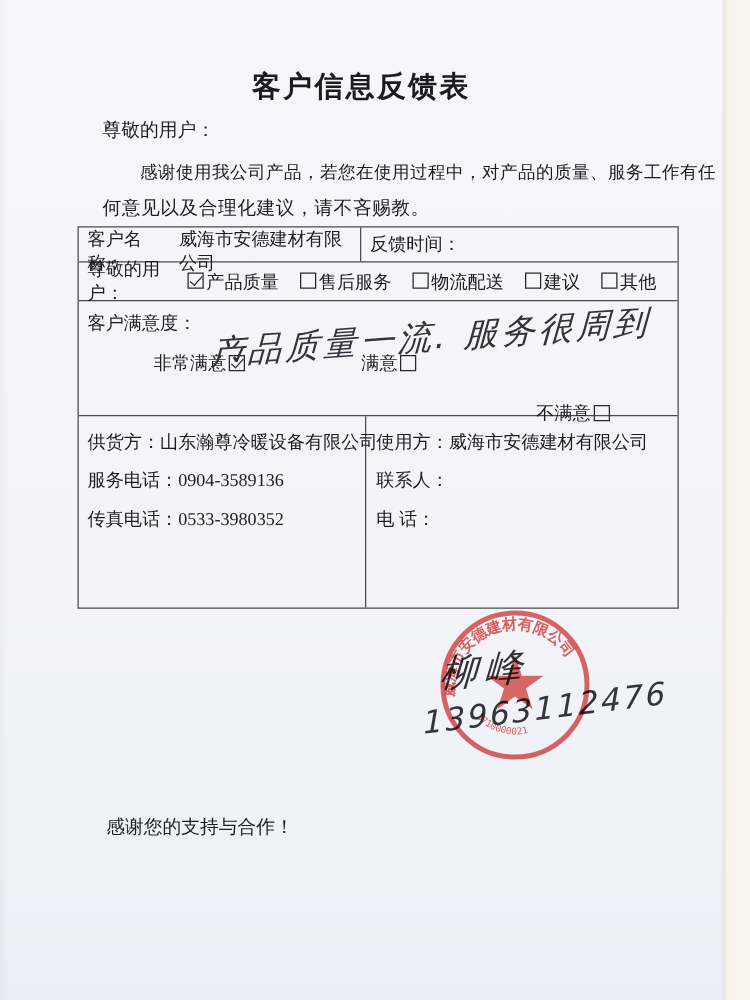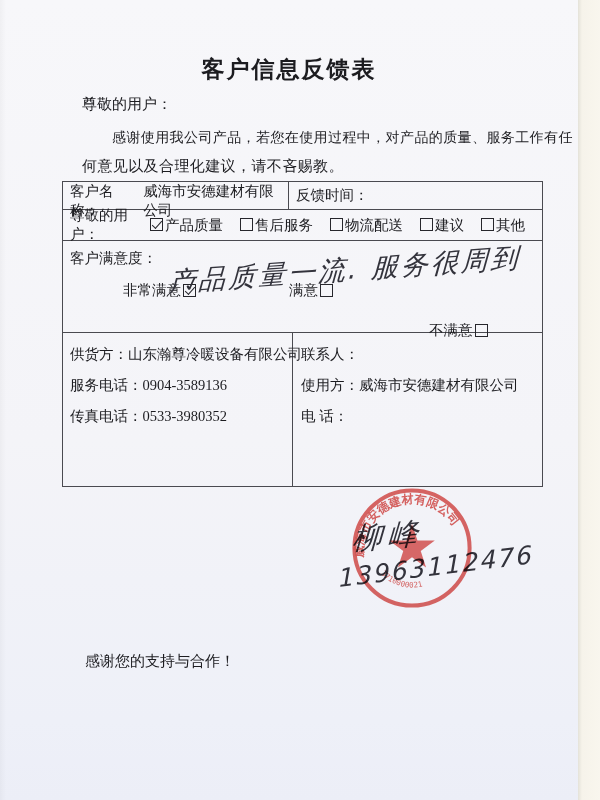--- a/index.html
+++ b/index.html
@@ -146,22 +146,22 @@
       </div>
     </div>
 
     <div class="row r5">
       <div class="c-left">
         <div class="line"><span>供货方：</span><span>山东瀚尊冷暖设备有限公司</span></div>
         <div class="line"><span>服务电话：</span><span>0904-3589136</span></div>
         <div class="line"><span>传真电话：</span><span>0533-3980352</span></div>
       </div>
       <div class="c-right">
+        <div class="line"><span>使用方：</span><span>威海市安德建材有限公司</span></div>
         <div class="line"><span>联系人：</span></div>
-        <div class="line"><span>使用方：</span><span>威海市安德建材有限公司</span></div>
         <div class="line"><span>电  话：</span></div>
       </div>
     </div>
   </div>
 
   <div class="hand hw-feedback">产品质量一流. 服务很周到</div>
   <div class="hand hw-contact">柳峰</div>
   <div class="hand hw-phone">13963112476</div>
 
   <div class="closing">感谢您的支持与合作！</div>

